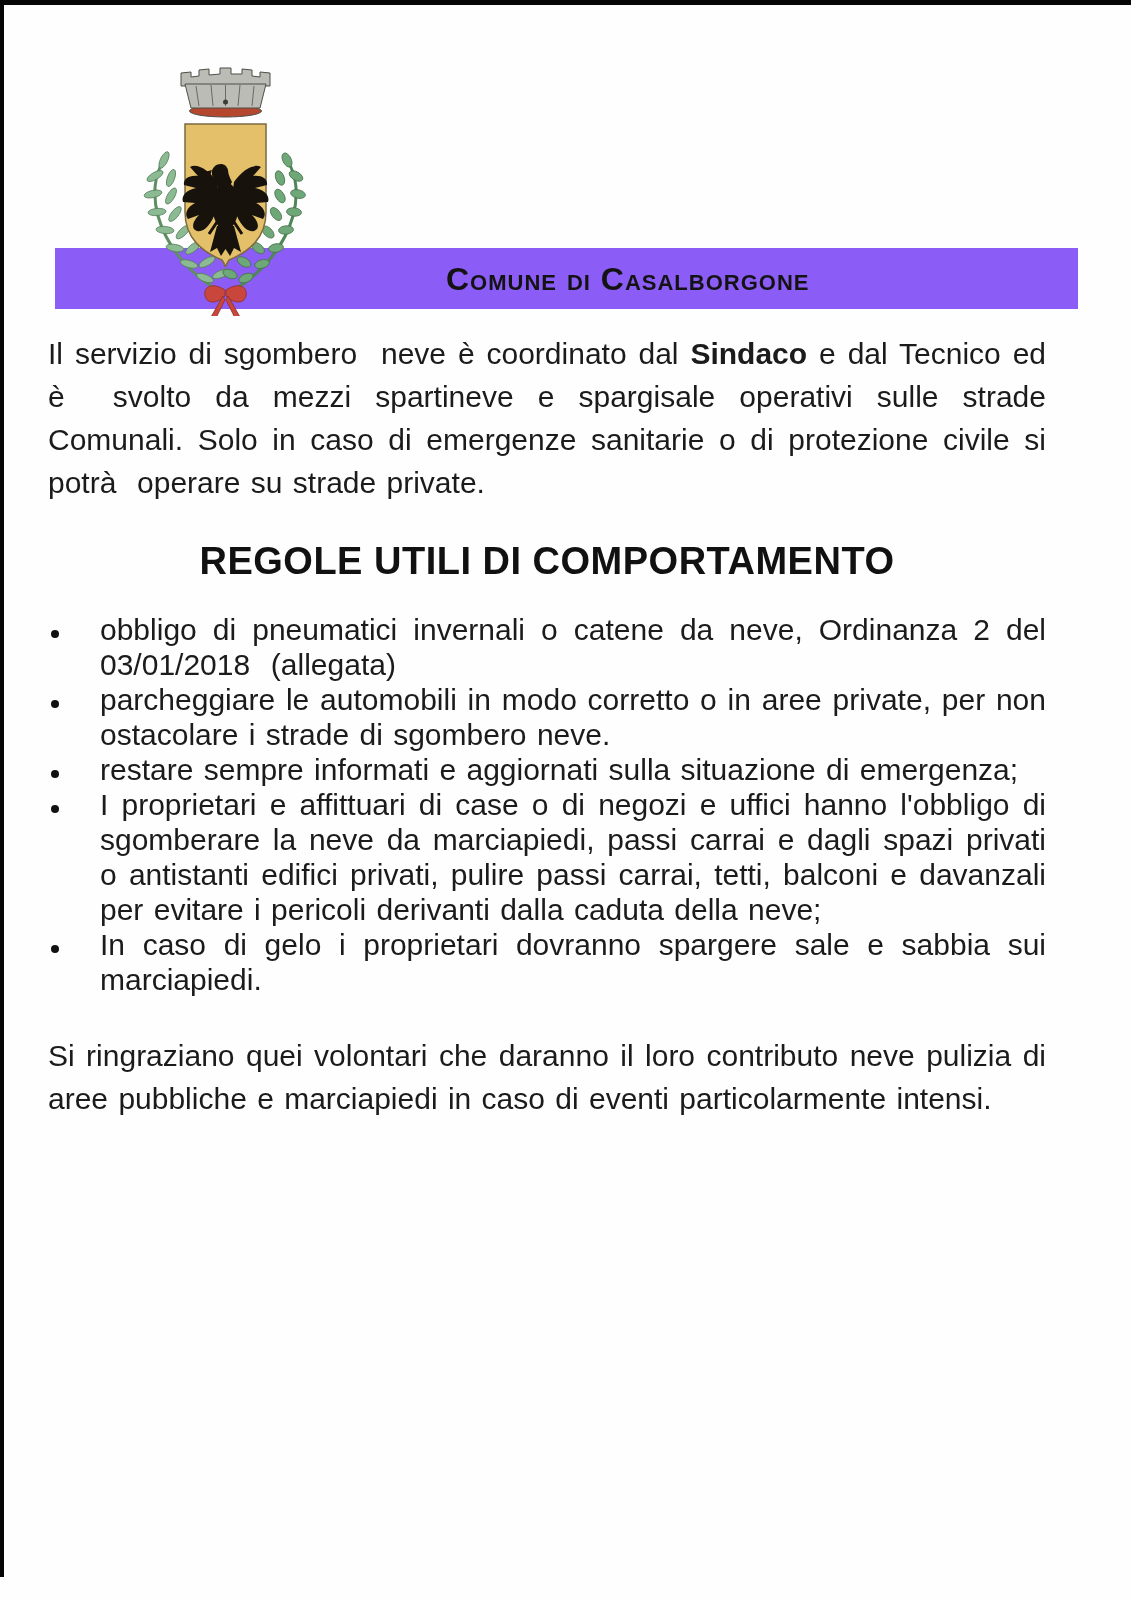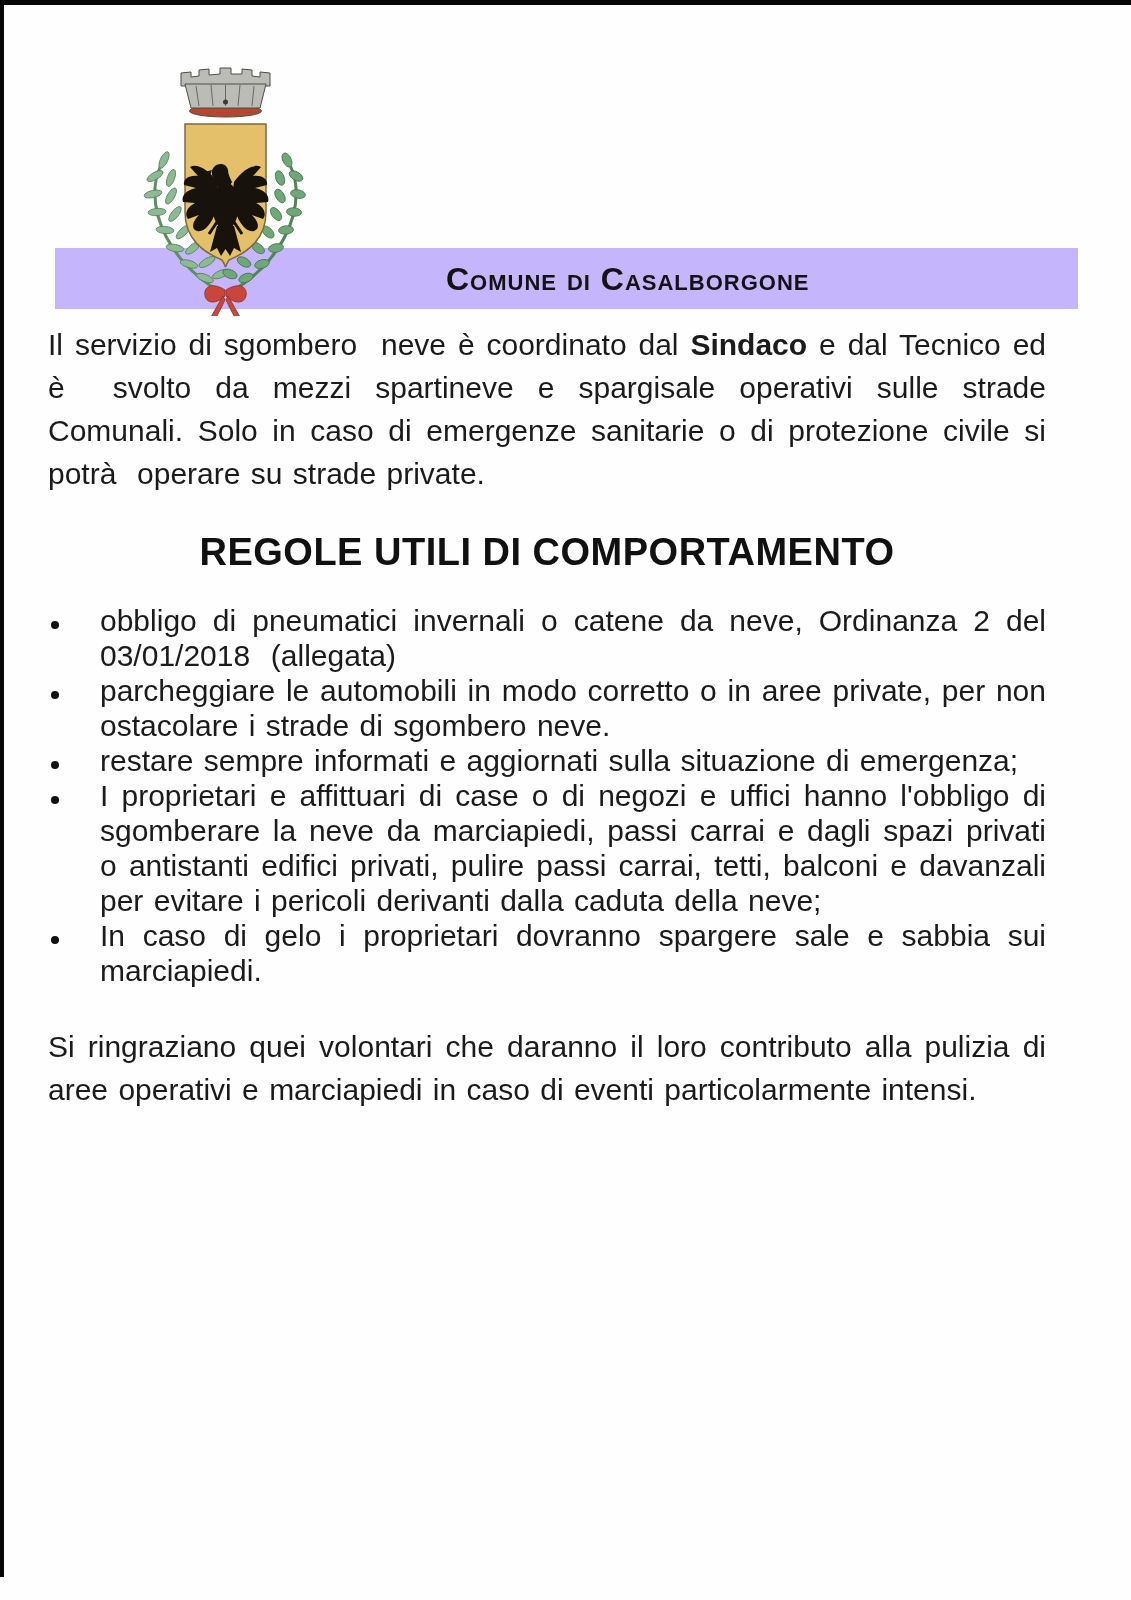--- a/index.html
+++ b/index.html
@@ -8,36 +8,36 @@
     font-family:"Liberation Sans", sans-serif;color:#1b1b1b;overflow:hidden;
   }
   .border-top{position:absolute;top:0;left:0;width:1131px;height:5px;background:#060606;}
   .border-left{position:absolute;top:5px;left:0;width:4px;height:1572px;background:#060606;}
   .band{position:absolute;left:55px;top:248px;width:1023px;height:61px;z-index:1;}
   .band-title{
     display:block;padding-left:391px;line-height:62px;white-space:nowrap;
     font-weight:bold;font-variant:small-caps;font-size:32px;letter-spacing:1px;color:#131313;
   }
   .crest{position:absolute;left:133px;top:64px;width:185px;height:252px;z-index:2;}
-  .content{position:absolute;left:48px;top:323px;width:998px;z-index:1;}
+  .content{position:absolute;left:48px;top:332px;width:998px;z-index:1;}
   .intro{margin:0;font-size:30px;line-height:43px;text-align:justify;word-spacing:2px;}
   .intro b{font-weight:bold;}
   .rules-heading{margin:36px 0 0 0;text-align:center;font-size:38px;font-weight:bold;letter-spacing:.5px;color:#111;}
   .rules-list{list-style:none;margin:29px 0 0 0;padding:0;}
   .rules-list li{position:relative;padding-left:52px;font-size:30px;line-height:35px;text-align:justify;word-spacing:2px;}
   .dot{position:absolute;left:3px;top:18px;width:8px;height:8px;border-radius:50%;background:#111;}
   .closing{margin:37px 0 0 0;font-size:30px;line-height:43px;text-align:justify;word-spacing:2px;}
 </style>
 </head>
 <body>
 
 <div class="border-top"></div>
 <div class="border-left"></div>
 
-<div class="band" style="background-color: #c4b5fd;">
+<div class="band" style="background-color: #8b5cf6;">
   <span class="band-title">Comune di Casalborgone</span>
 </div>
 
 <svg class="crest" viewBox="0 0 185 252" xmlns="http://www.w3.org/2000/svg" role="img" aria-label="Stemma del Comune di Casalborgone">
 
   <g>
     <path d="M91,230 C58,212 34,184 25,152 C19,130 22,110 30,98" fill="none" stroke="#5d8f63" stroke-width="3"></path>
     <g stroke="#567f5b" stroke-width="0.8" fill="#8CBB93">
       <ellipse cx="31" cy="96" rx="9" ry="3.6" transform="rotate(-64 31 96)"></ellipse>
       <ellipse cx="22" cy="112" rx="9" ry="3.6" transform="rotate(-30 22 112)"></ellipse>
@@ -114,14 +114,14 @@
   <h2 class="rules-heading">REGOLE UTILI DI COMPORTAMENTO</h2>
 
   <ul class="rules-list">
     <li><span class="dot"></span><span>obbligo di pneumatici invernali o catene da neve, Ordinanza 2 del 03/01/2018&nbsp; (allegata)</span></li>
     <li><span class="dot"></span><span>parcheggiare le automobili in modo corretto o in aree private, per non ostacolare i strade di sgombero neve.</span></li>
     <li><span class="dot"></span><span>restare sempre informati e aggiornati sulla situazione di emergenza;</span></li>
     <li><span class="dot"></span><span>I proprietari e affittuari di case o di negozi e uffici hanno l'obbligo di sgomberare la neve da marciapiedi, passi carrai e dagli spazi privati o antistanti edifici privati, pulire passi carrai, tetti, balconi e davanzali per evitare i pericoli derivanti dalla caduta della neve;</span></li>
     <li><span class="dot"></span><span>In caso di gelo i proprietari dovranno spargere sale e sabbia sui marciapiedi.</span></li>
   </ul>
 
-  <p class="closing">Si ringraziano quei volontari che daranno il loro contributo alla pulizia di aree operativi e marciapiedi in caso di eventi particolarmente intensi.</p>
+  <p class="closing">Si ringraziano quei volontari che daranno il loro contributo neve pulizia di aree pubbliche e marciapiedi in caso di eventi particolarmente intensi.</p>
 </div>
 
 </body></html>

